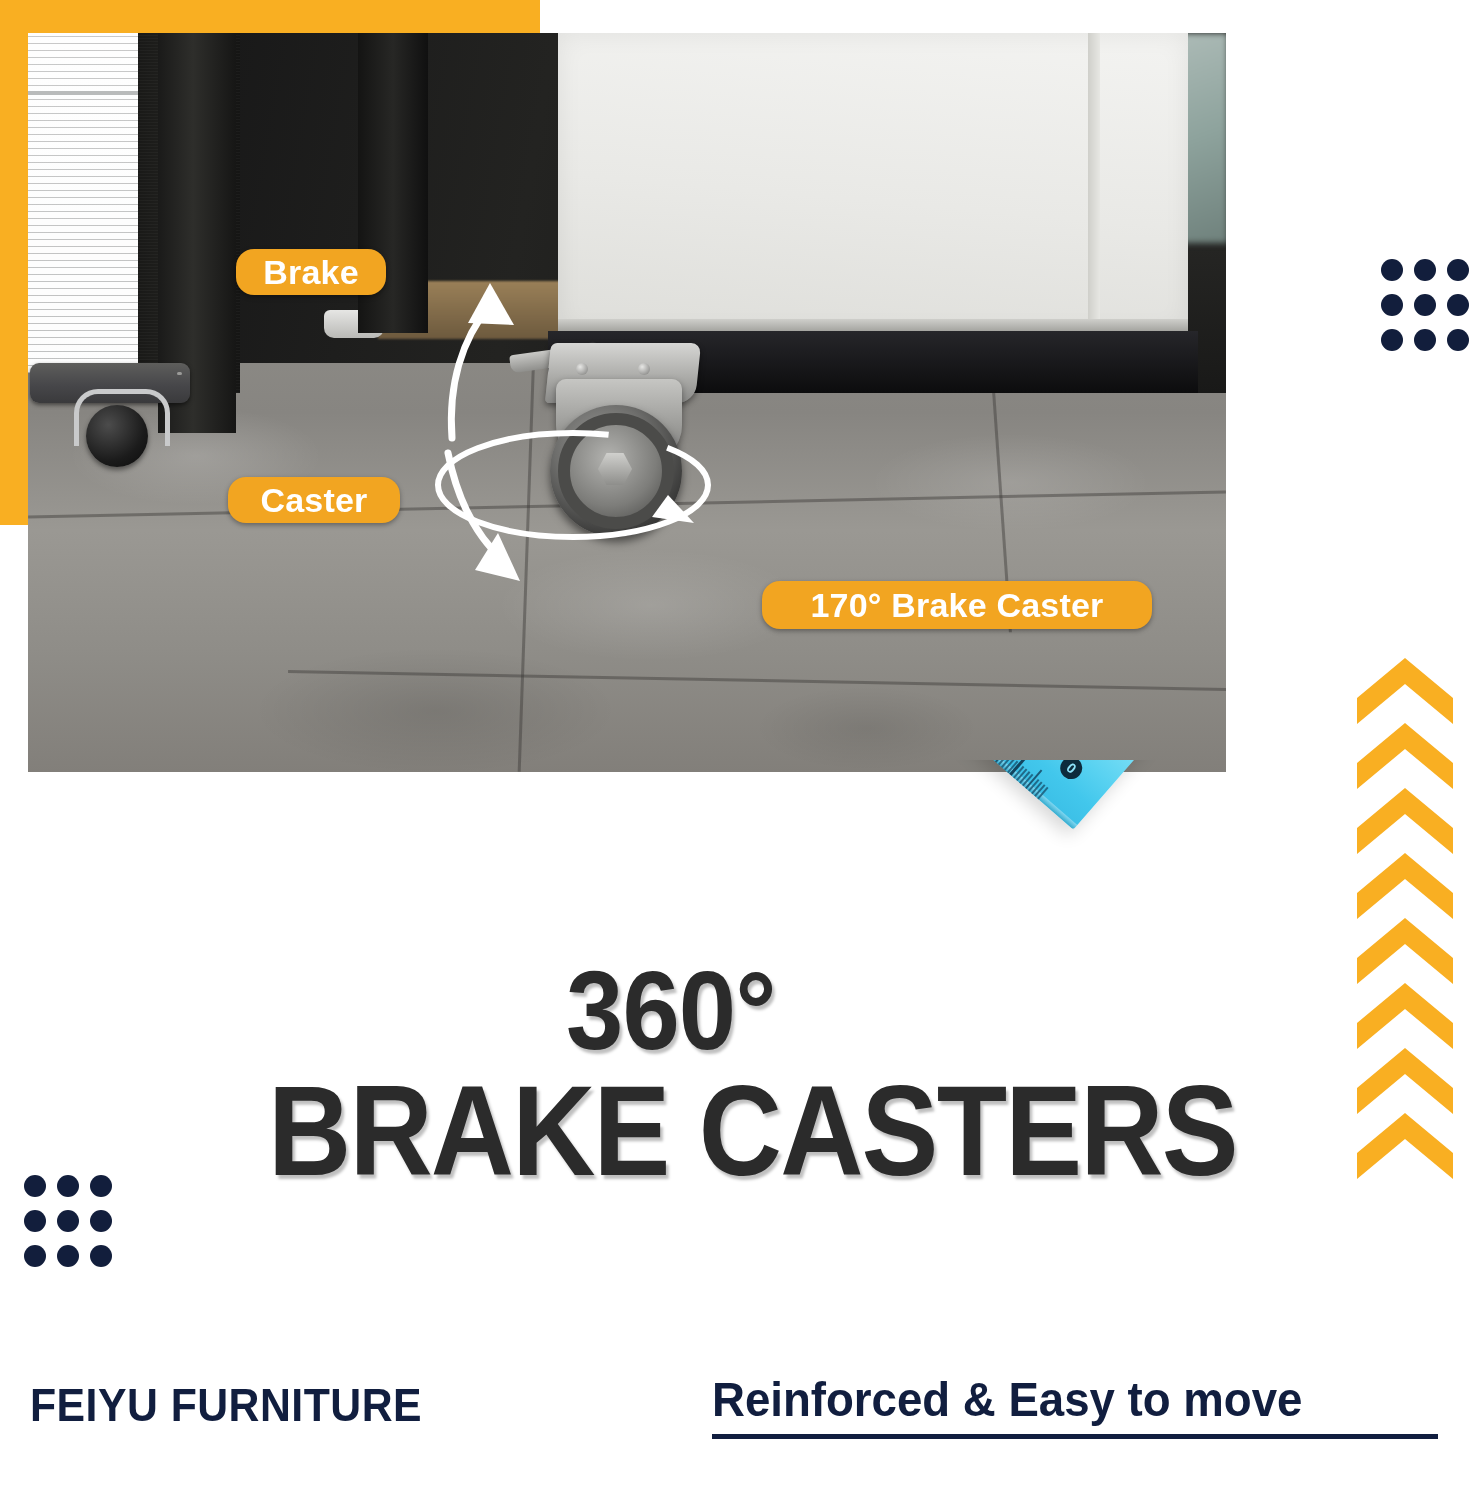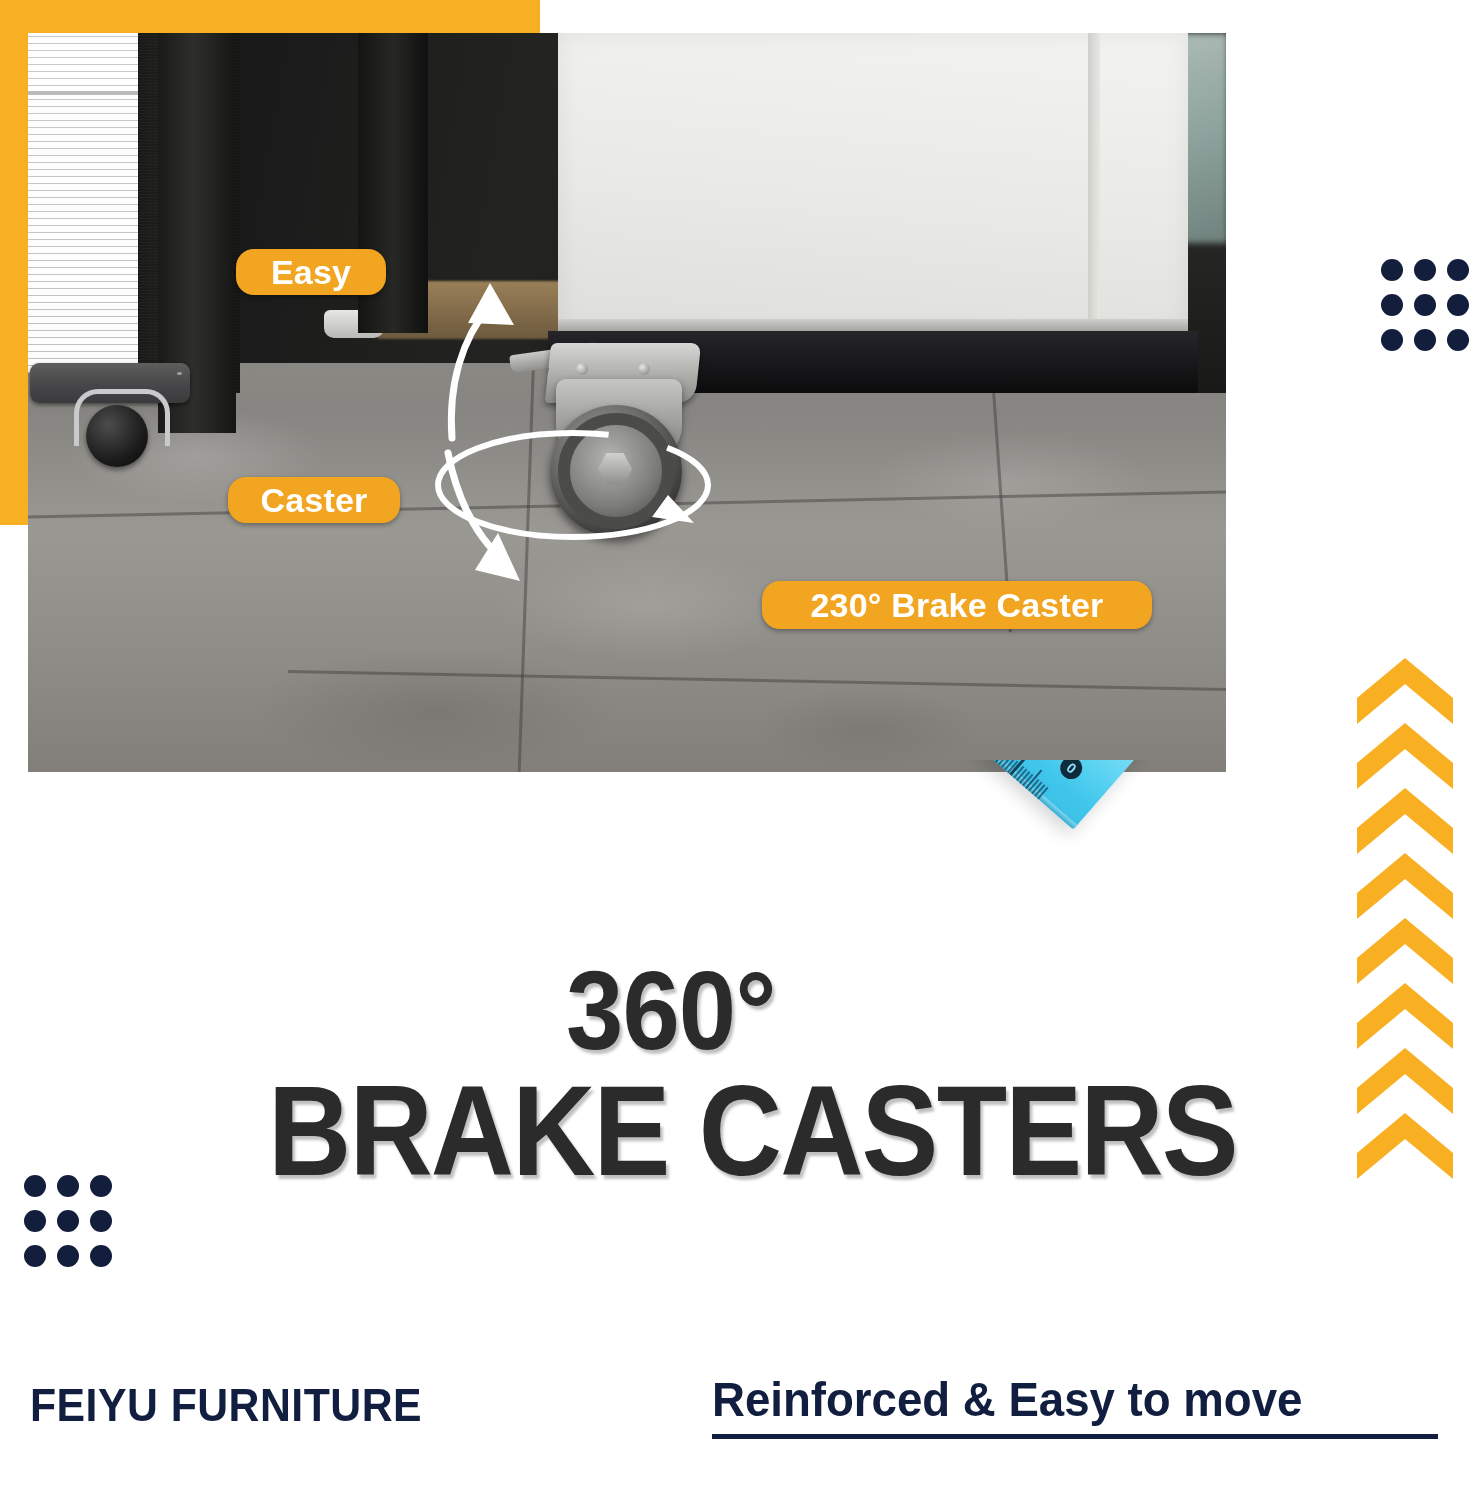--- a/index.html
+++ b/index.html
@@ -341,23 +341,23 @@
         <path d="M420 420 C 430 470, 450 505, 476 528"></path>
       </g>
       <polygon points="462,250 486,292 440,290" fill="#ffffff"></polygon>
       <polygon points="492,548 447,537 470,500" fill="#ffffff"></polygon>
       <g fill="none" stroke="#ffffff" stroke-width="6">
         <ellipse cx="545" cy="452" rx="135" ry="52" stroke-dasharray="540 60" stroke-dashoffset="42"></ellipse>
       </g>
       <polygon points="666,490 624,484 640,462" fill="#ffffff"></polygon>
     </svg>
 
-    <div class="badge badge-lock">Easy</div>
+    <div class="badge badge-lock">Brake</div>
     <div class="badge badge-unlock">Caster</div>
-    <div class="badge badge-caster">230° Brake Caster</div>
+    <div class="badge badge-caster">170° Brake Caster</div>
   </div>
 
   <div class="dots dots-right">
     <span class="d"></span>
       <span class="d"></span>
       <span class="d"></span>
     <span class="d"></span>
       <span class="d"></span>
       <span class="d"></span>
     <span class="d"></span>

